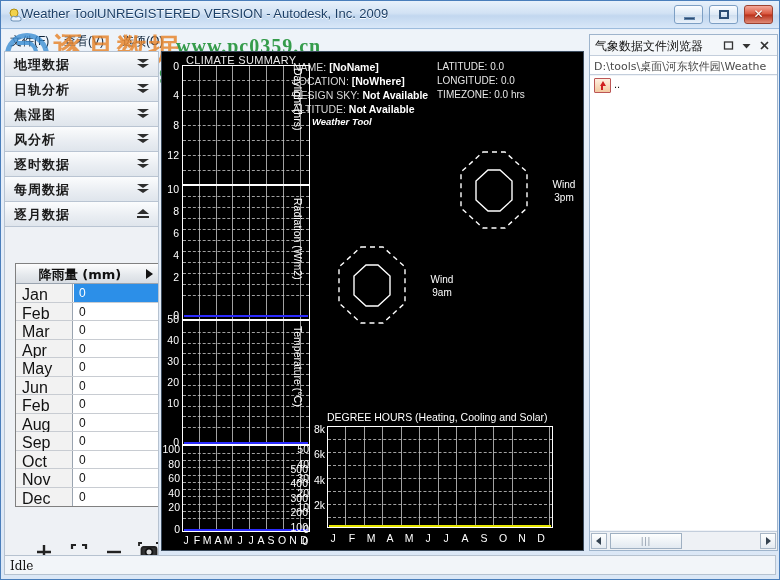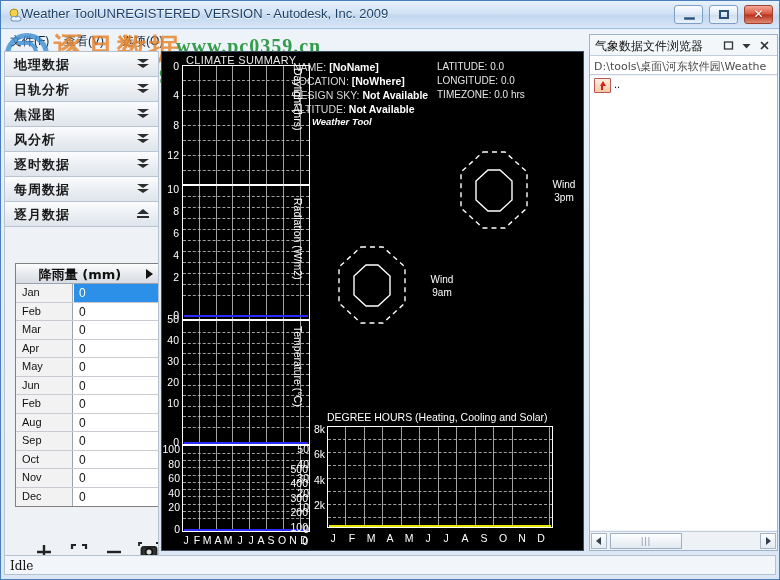--- a/index.html
+++ b/index.html
@@ -137,21 +137,21 @@
     position:absolute;right:5px;top:5px;width:0;height:0;
     border-top:5px solid transparent;border-bottom:5px solid transparent;border-left:7px solid #111;
   }
   .trow{
     position:relative;height:18.5px;border-bottom:1px solid #c8ccd2;
     box-sizing:border-box;
   }
   .trow .mn{
     position:absolute;left:0;top:0;width:57px;height:100%;
     background:#f2f2f2;border-right:1px solid #9aa4b0;
-    font-size:11px;color:#111;padding:2px 0 0 6px;box-sizing:border-box;
+    font-size:16px;color:#111;padding:2px 0 0 6px;box-sizing:border-box;
   }
   .trow .vl{
     position:absolute;left:58px;right:0;top:0;height:100%;
     background:#fff;font-size:12px;color:#111;padding:2px 0 0 5px;box-sizing:border-box;
   }
   .trow.sel .vl{background:#2c8fe8;color:#fff;}
 
   
   .side-tools{
     position:absolute;left:0;bottom:0;width:153px;height:44px;

